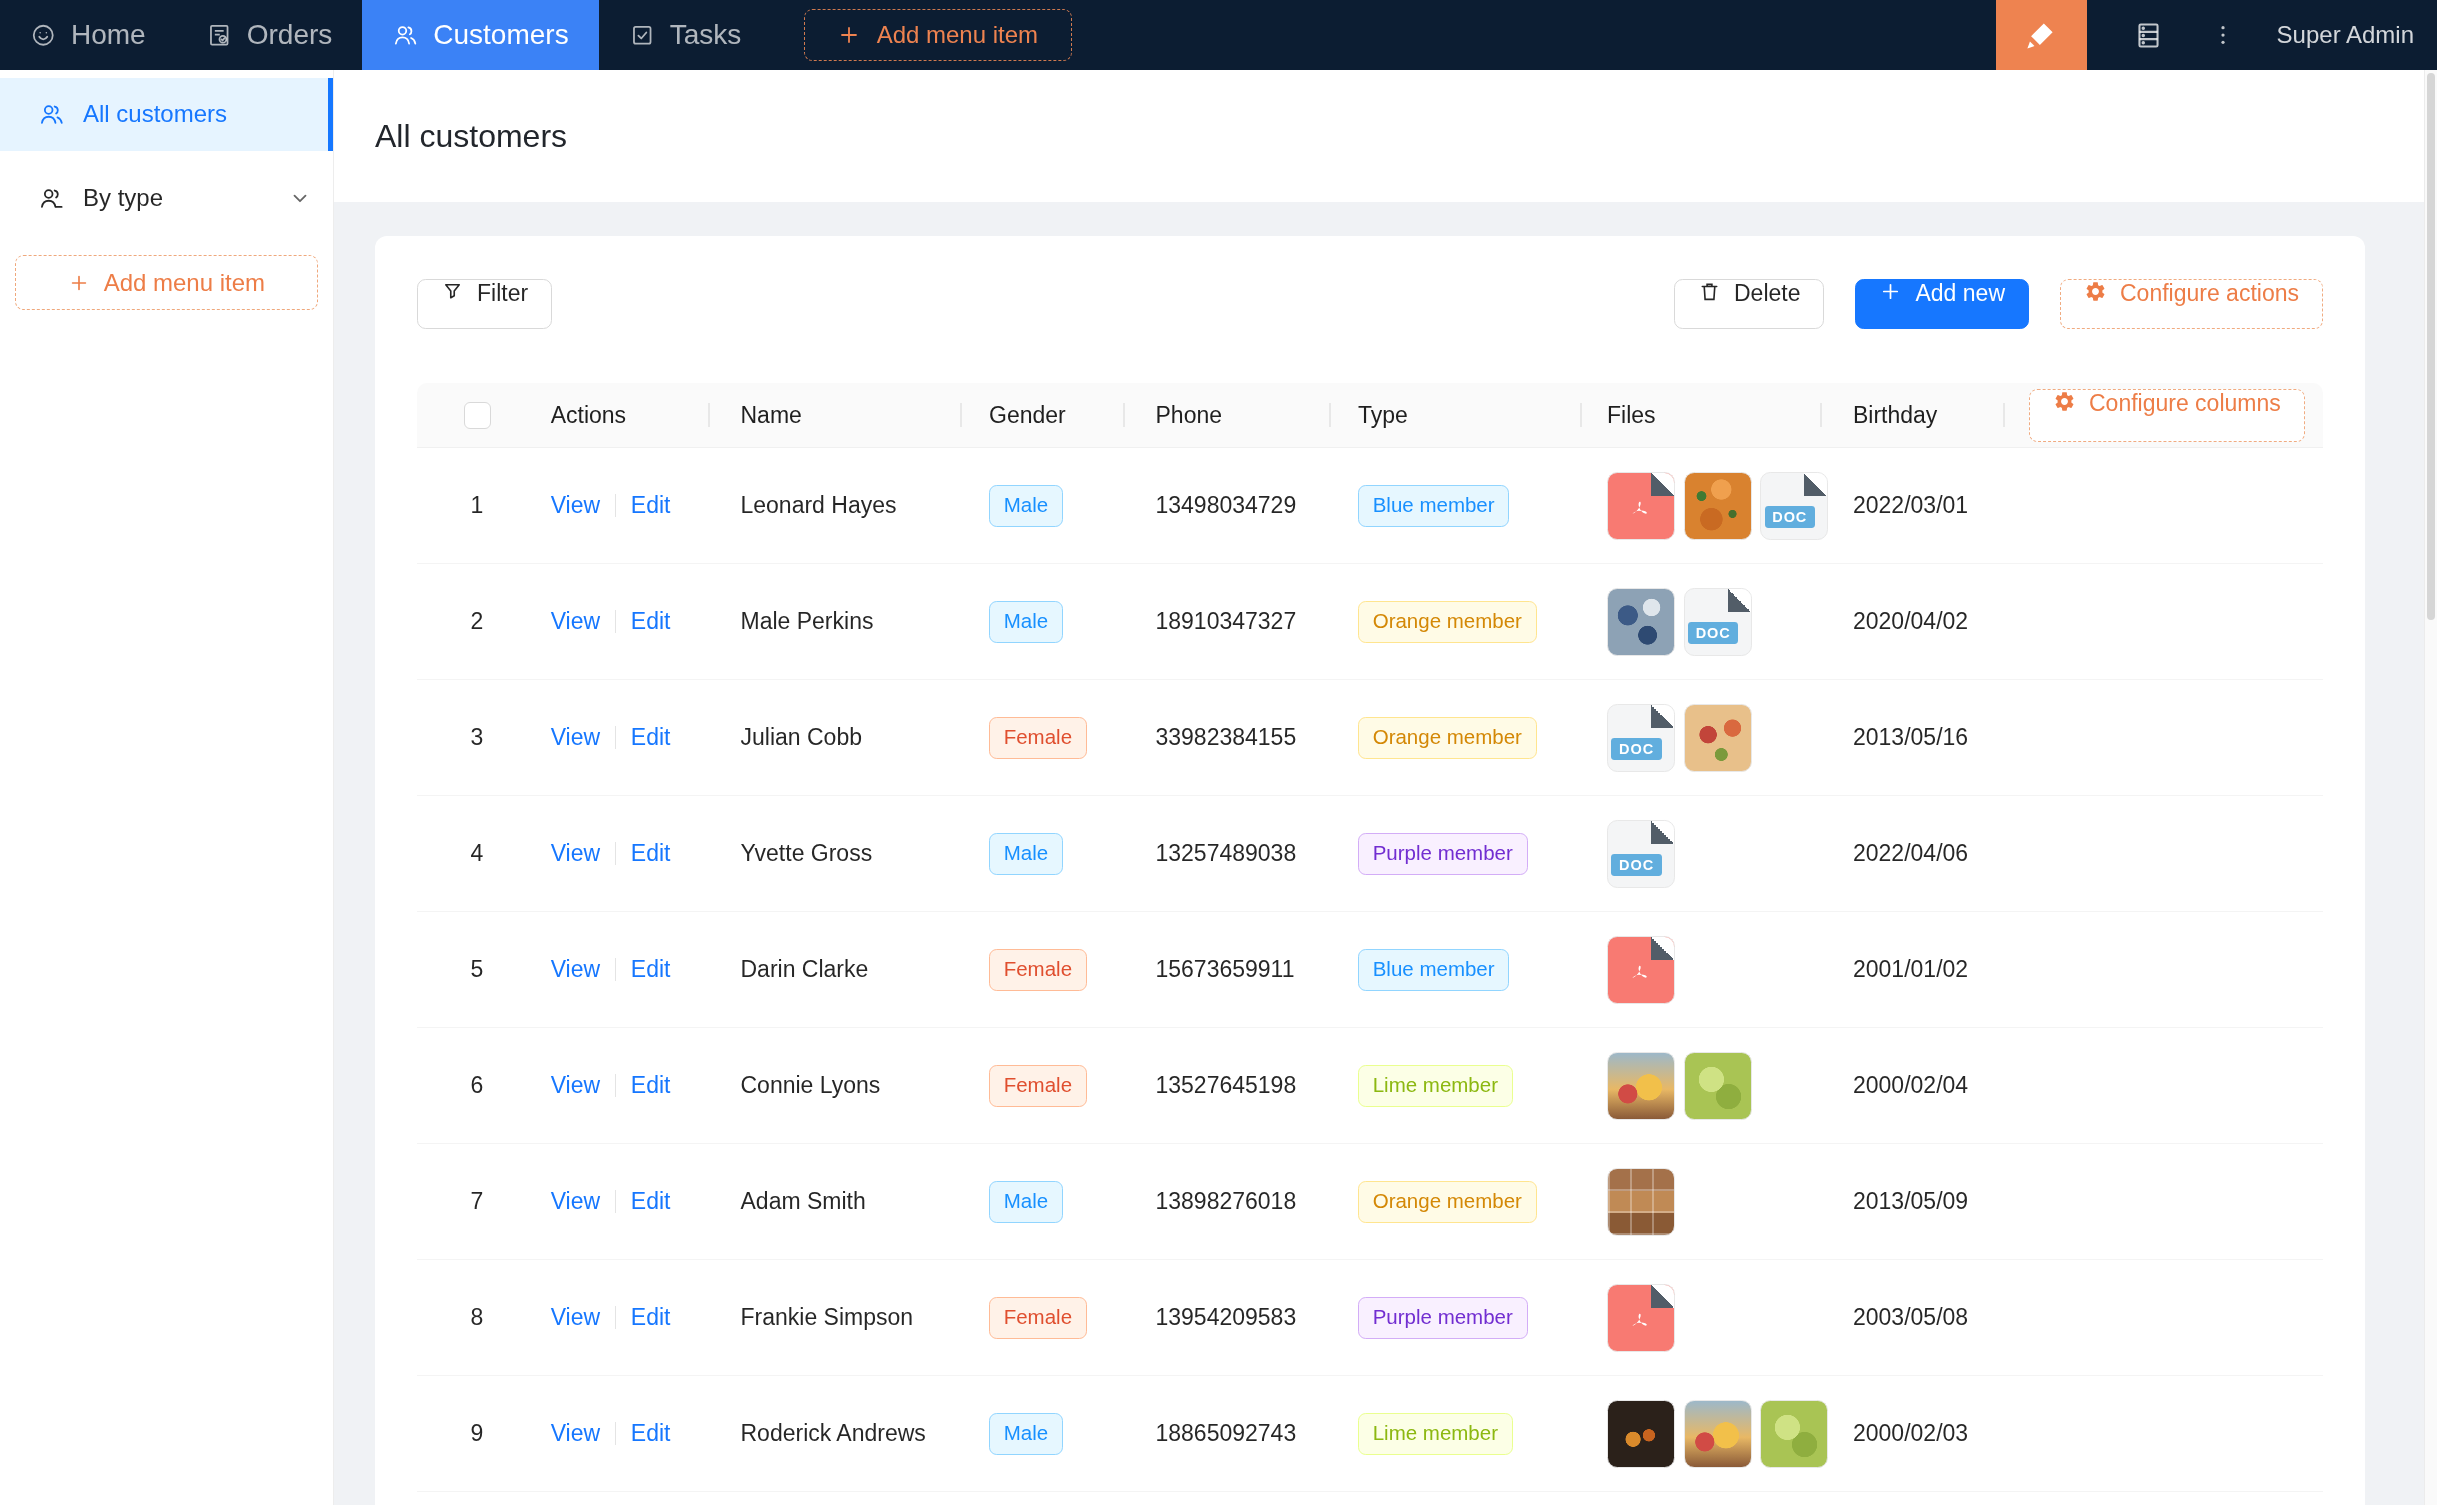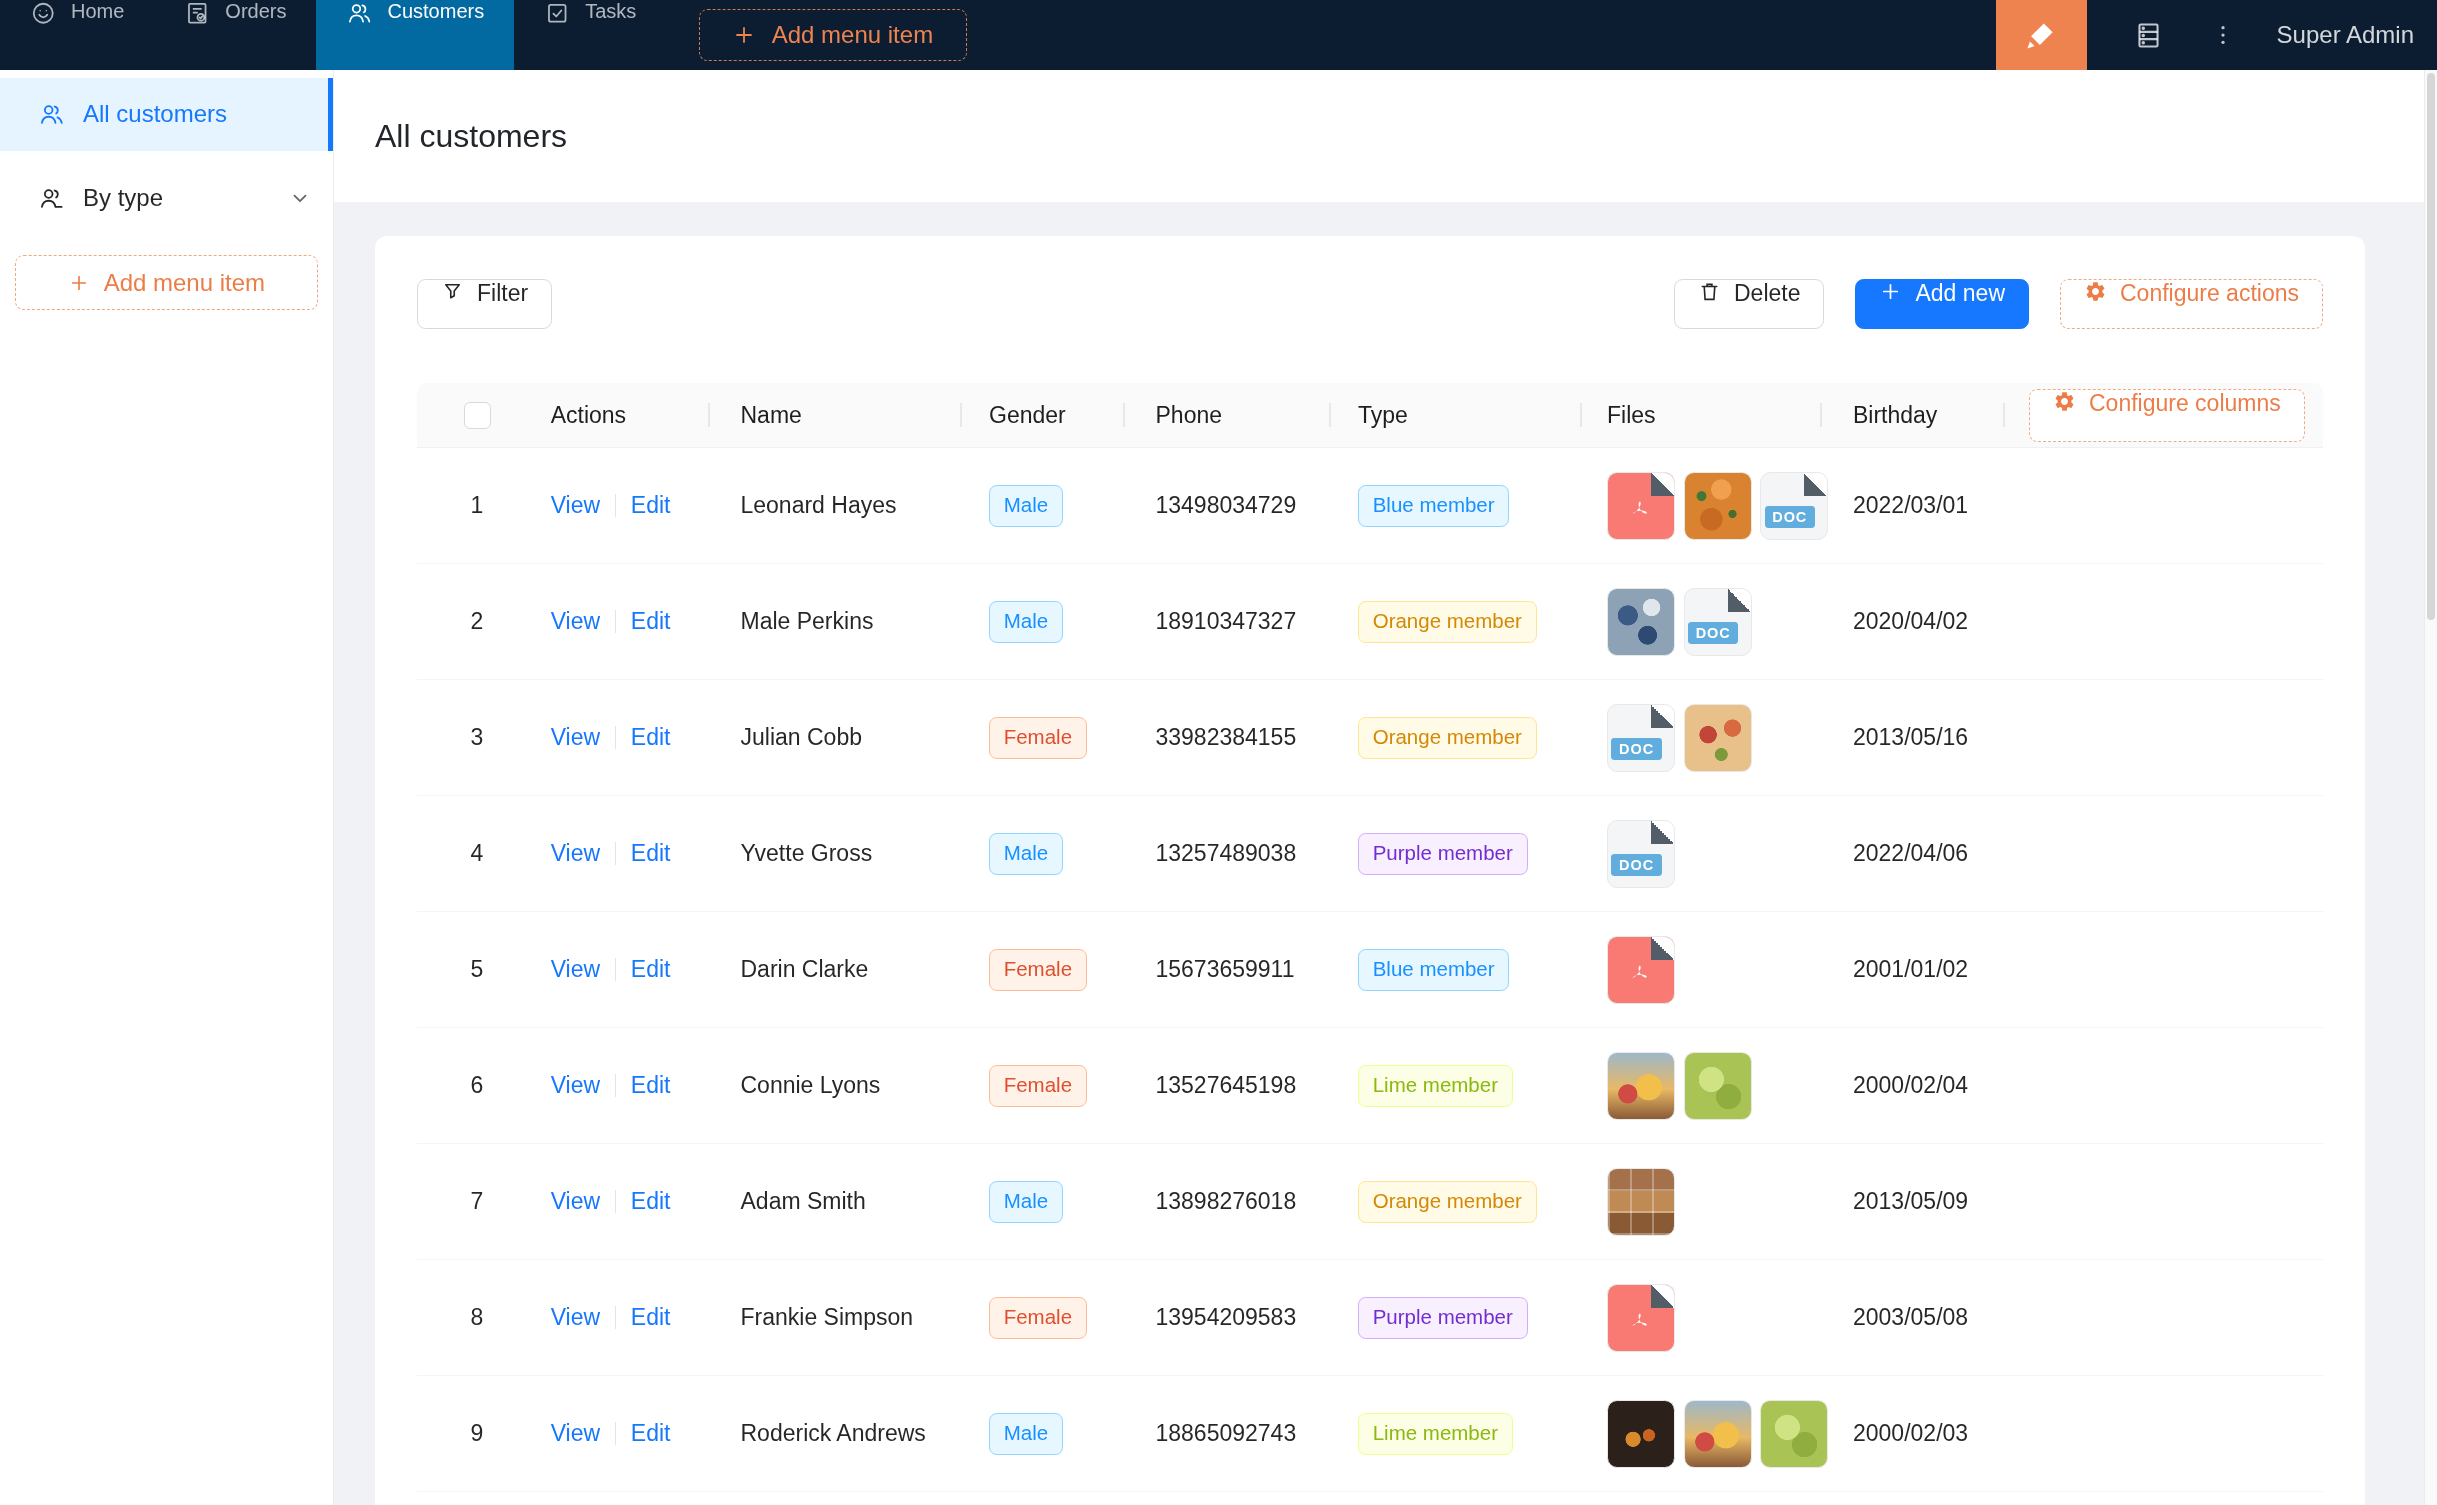--- a/index.html
+++ b/index.html
@@ -15,23 +15,23 @@
   .navbar {
     height:70px; background:#0c1d32; display:flex; align-items:center;
     color:rgba(255,255,255,.68); position:relative; z-index:5;
   }
   .logo { width:334px; display:flex; align-items:center; gap:13.7px; padding-left:22px; flex:0 0 auto; }
   .logo .icon { width:50px; height:50px; }
   .logo-text { font-size:37px; letter-spacing:0.4px; white-space:nowrap; }
   .logo-bold { font-weight:700; color:#fff; }
   .logo-light { font-weight:300; color:#d6dce2; }
   .nav-items { display:flex; align-items:stretch; height:100%; }
-  .nav-item { display:flex; align-items:flex-start; gap:14.5px; padding:0 30px; font-size:20px; cursor:pointer; }
+  .nav-item { display:flex; align-items:center; gap:14.5px; padding:0 30px; font-size:28px; cursor:pointer; }
   .nav-item .icon { width:26.5px; height:26.5px; }
-  .nav-item.active { background:#0369a1; color:#fff; }
+  .nav-item.active { background:#3b82f6; color:#fff; }
   .nav-add { margin-left:32.5px; align-self:center; display:flex; align-items:center; gap:15.4px;
     border:1.7px dashed #cf7a50; color:#ee8350; border-radius:8.6px; padding:11px 32.5px; font-size:24px; cursor:pointer; }
   .nav-add .icon { width:24px; height:24px; }
   .nav-right { margin-left:auto; display:flex; align-items:center; height:100%; }
   .designer-btn { width:91px; height:70px; background:#ee8350; color:#fff;
     display:flex; align-items:center; justify-content:center; cursor:pointer; }
   .designer-btn .icon { width:34px; height:34px; }
   .nav-icon-btn { width:31px; height:31px; margin-left:46px; color:rgba(255,255,255,.75); cursor:pointer; }
   .nav-user { margin:0 24px 0 41px; font-size:24px; color:rgba(255,255,255,.82); cursor:pointer; white-space:nowrap; }
 

